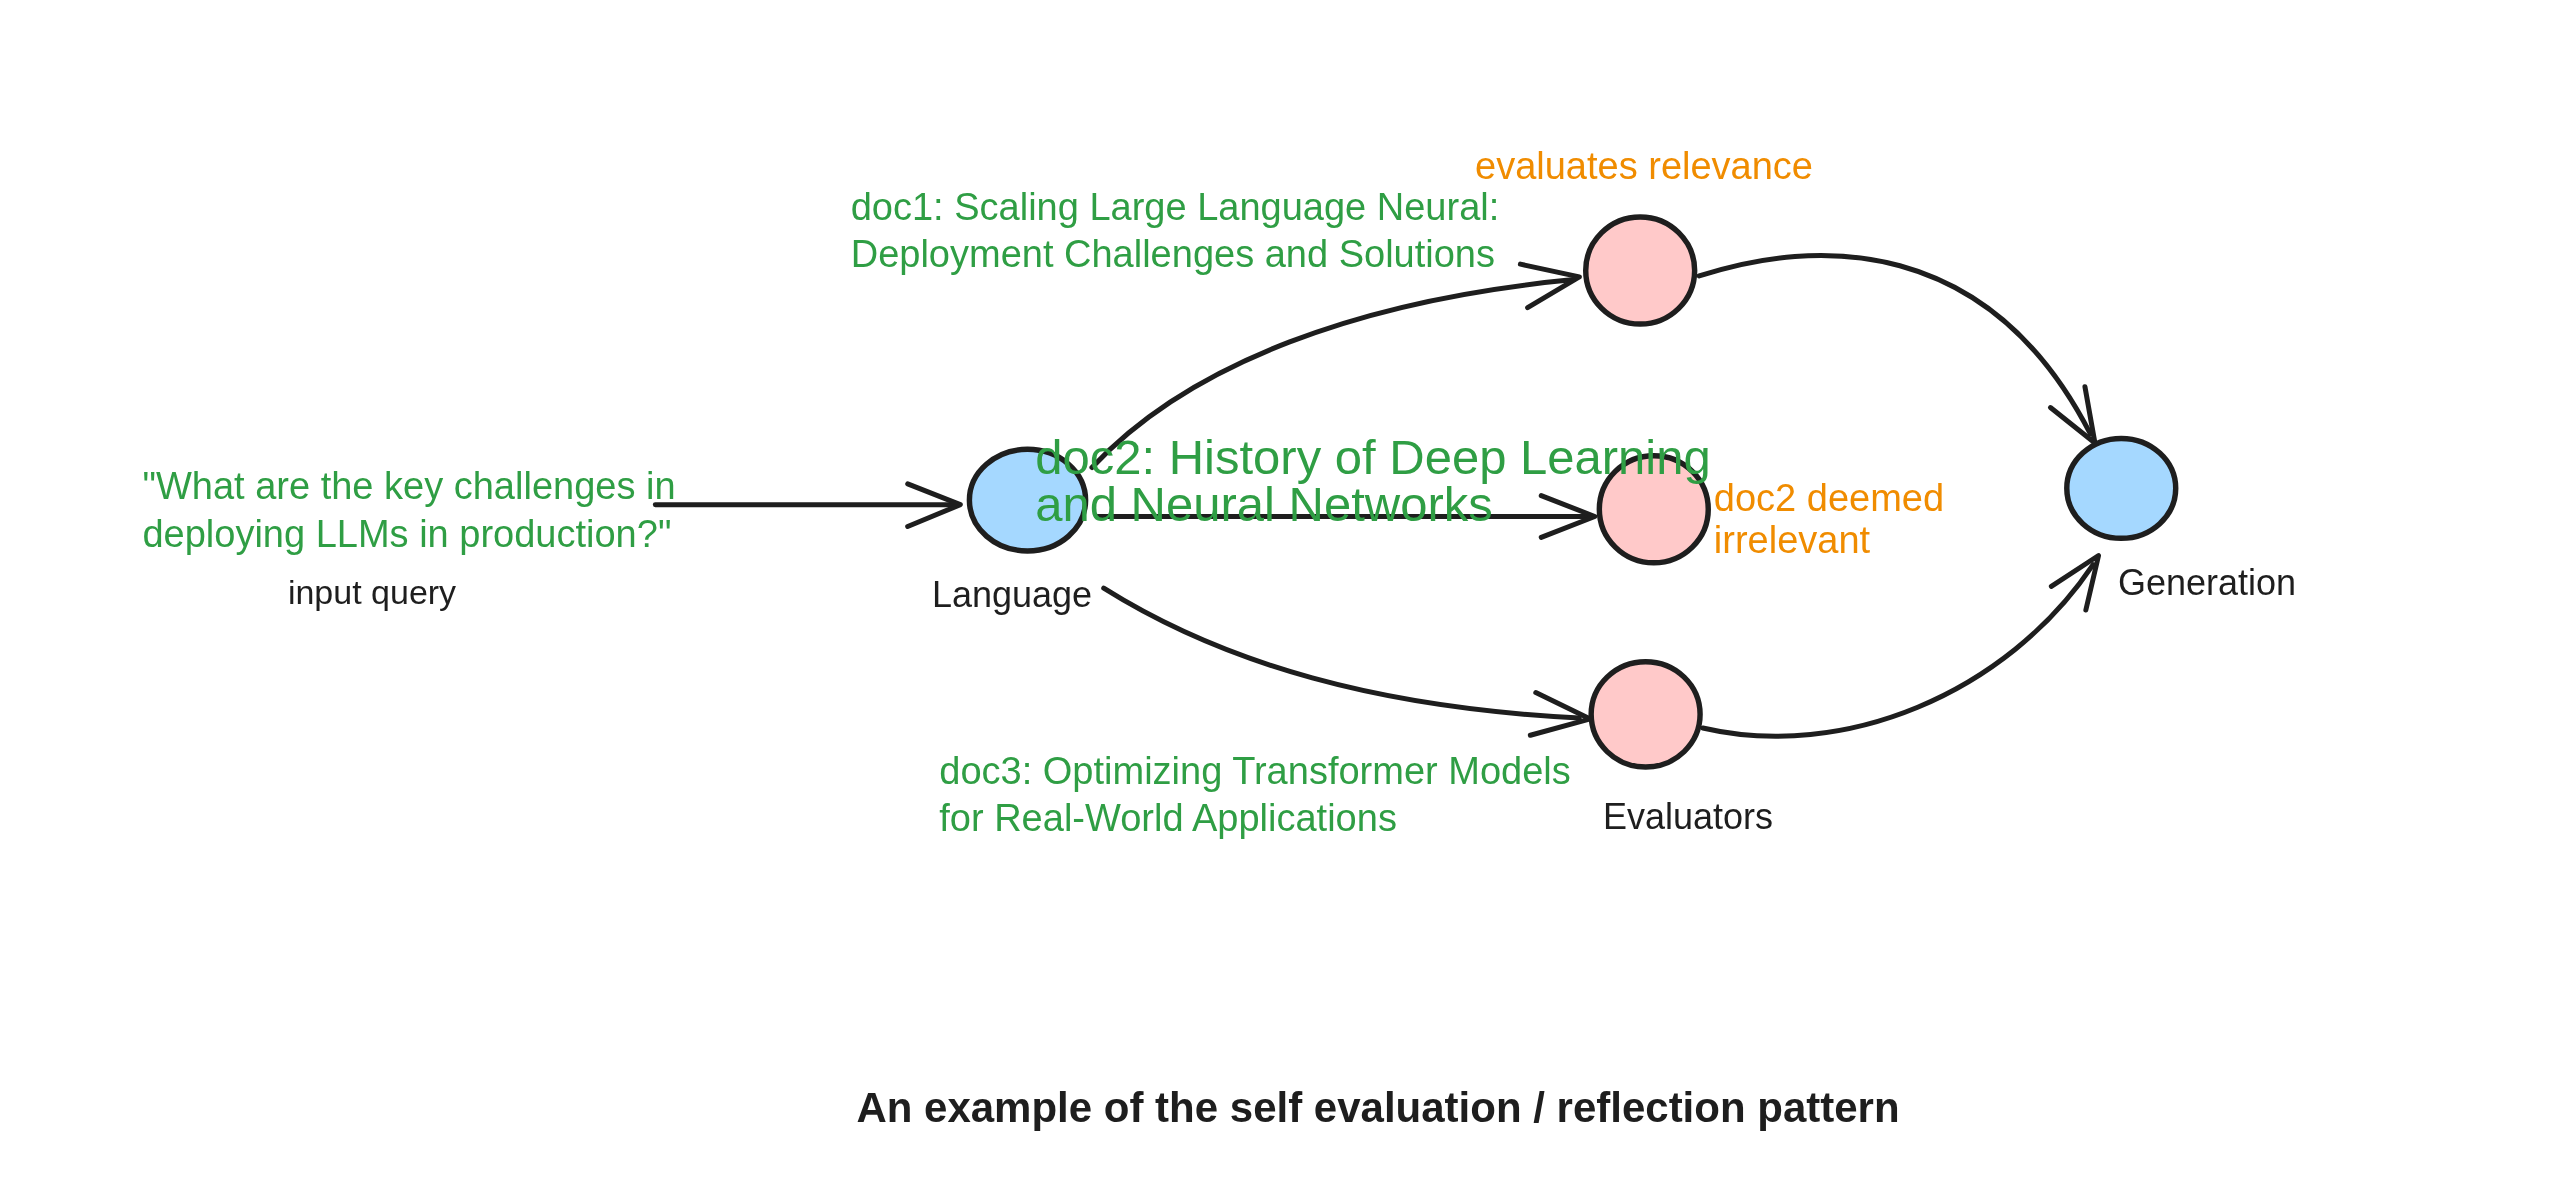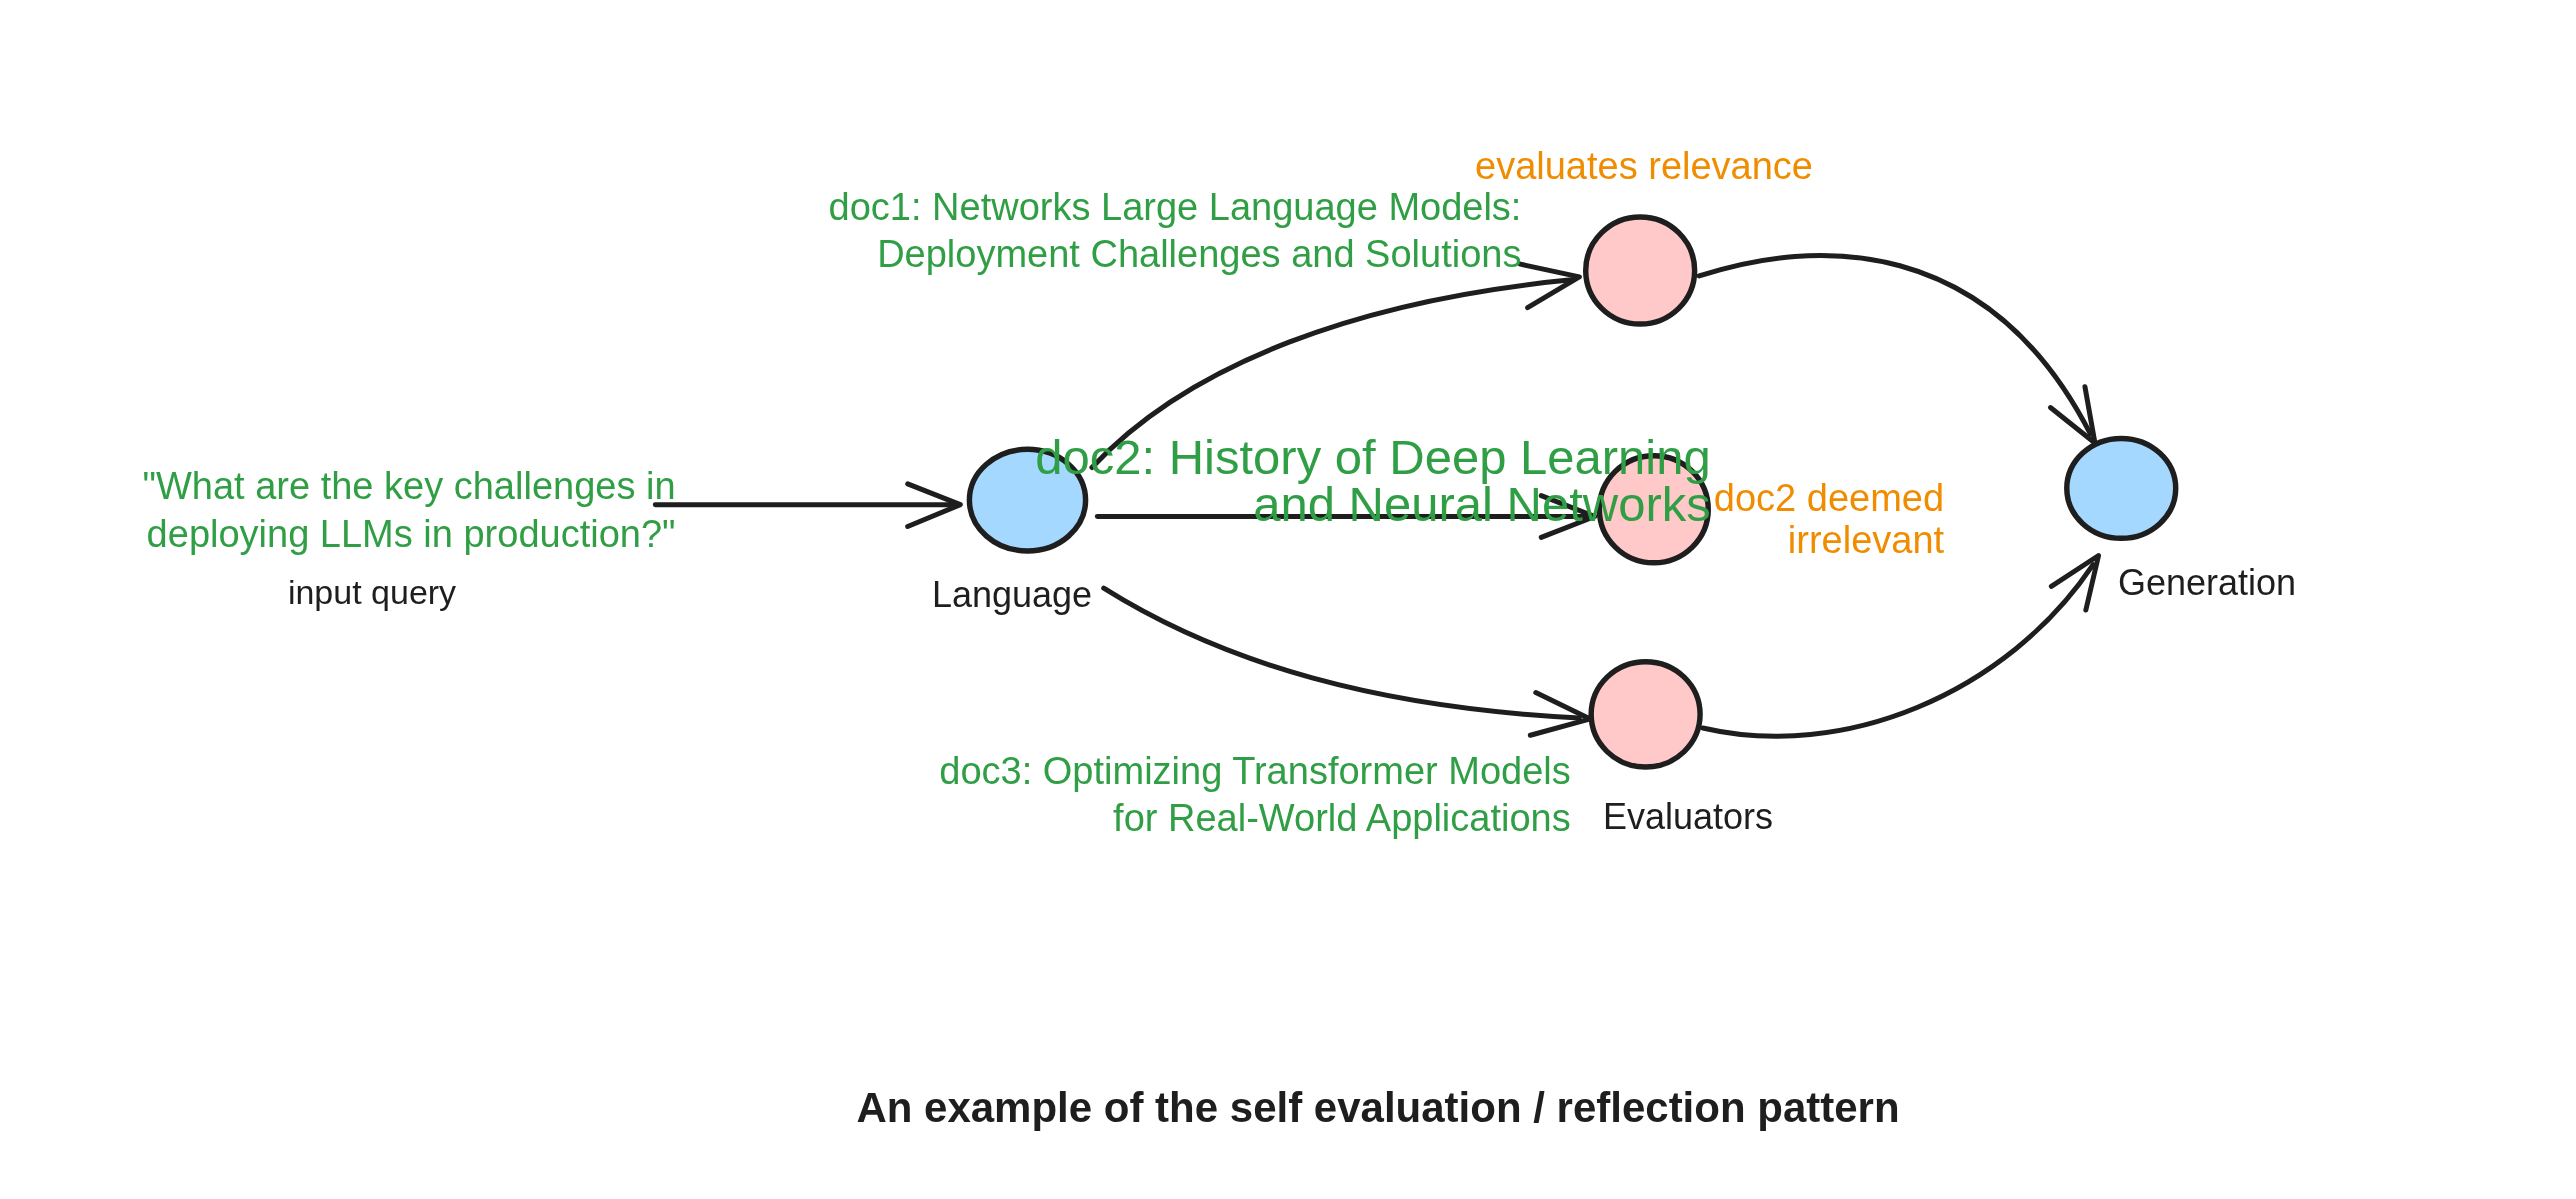--- a/index.html
+++ b/index.html
@@ -27,21 +27,21 @@
   .arrow {
     fill: none;
     stroke: #1e1e1e;
     stroke-width: 5.5;
     stroke-linecap: round;
     stroke-linejoin: round;
   }
   .lbl {
     position: absolute;
     transform: translate(-50%, -50%);
-    text-align: right;
+    text-align: left;
     white-space: pre-line;
     color: #1e1e1e;
   }
   .green  { color: #2f9e44; }
   .orange { color: #f08c00; }
   .t-query   { left: 409px;  top: 510px;  font-size: 38px; line-height: 48px; }
   .t-inputq  { left: 372px;  top: 592px;  font-size: 34px; }
   .t-doc1    { left: 1175px; top: 231px;  font-size: 38px; line-height: 47px; }
   .t-evalrel { left: 1644px; top: 166px;  font-size: 38px; }
   .t-doc2    { left: 1373px; top: 481px;  font-size: 49px; line-height: 47px; }
@@ -93,21 +93,21 @@
     <ellipse class="node-outline" cx="1807" cy="298" rx="60" ry="59" fill="#ffc9c9"></ellipse>
     <ellipse class="node-outline" cx="1822" cy="561" rx="60" ry="59" fill="#ffc9c9"></ellipse>
     <ellipse class="node-outline" cx="1813" cy="787" rx="60" ry="58" fill="#ffc9c9"></ellipse>
     <ellipse class="node-outline" cx="2337" cy="538" rx="60" ry="55" fill="#a5d8ff"></ellipse>
   </svg>
 
   <div class="lbl green t-query">"What are the key challenges in
 deploying LLMs in production?"</div>
   <div class="lbl t-inputq">input query</div>
 
-  <div class="lbl green t-doc1">doc1: Networks Large Language Models:
+  <div class="lbl green t-doc1">doc1: Scaling Large Language Neural:
 Deployment Challenges and Solutions</div>
   <div class="lbl green t-doc2">doc2: History of Deep Learning
 and Neural Networks</div>
   <div class="lbl green t-doc3">doc3: Optimizing Transformer Models
 for Real-World Applications</div>
 
   <div class="lbl orange t-evalrel">evaluates relevance</div>
   <div class="lbl orange t-deemed">doc2 deemed
 irrelevant</div>
 

